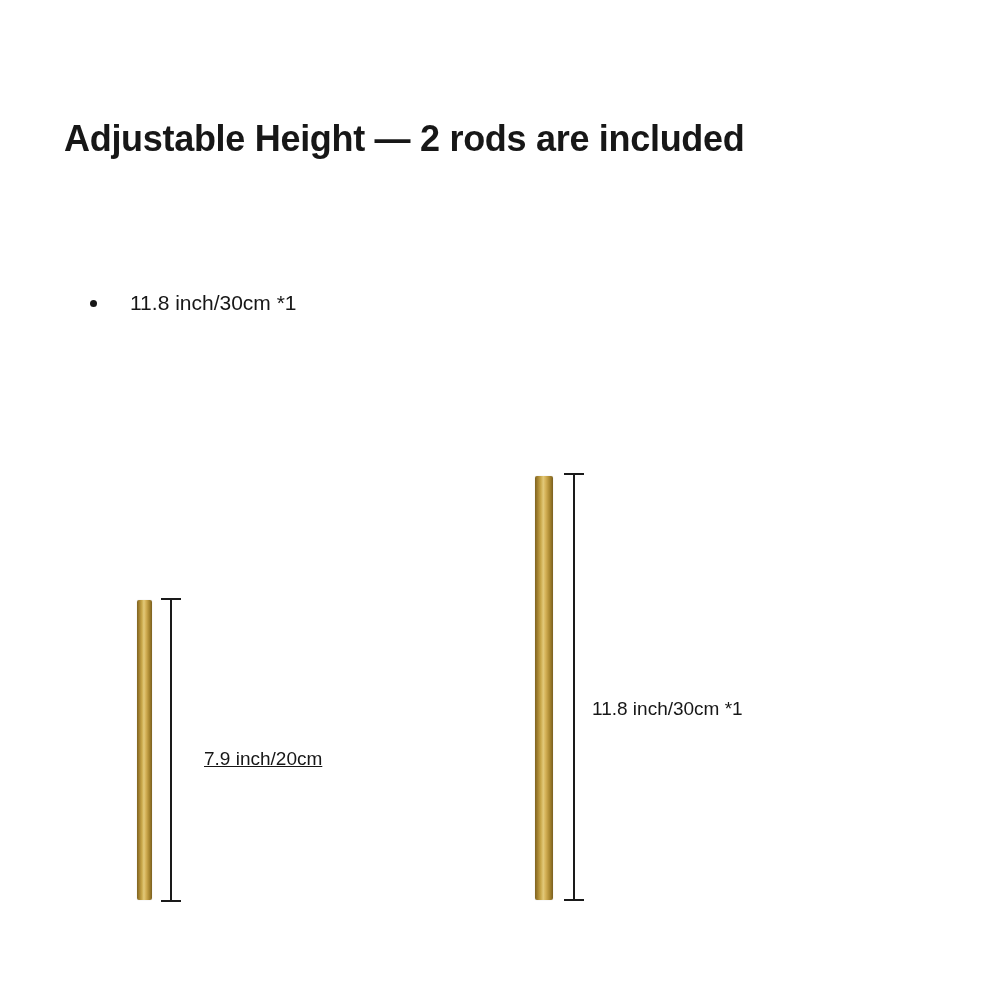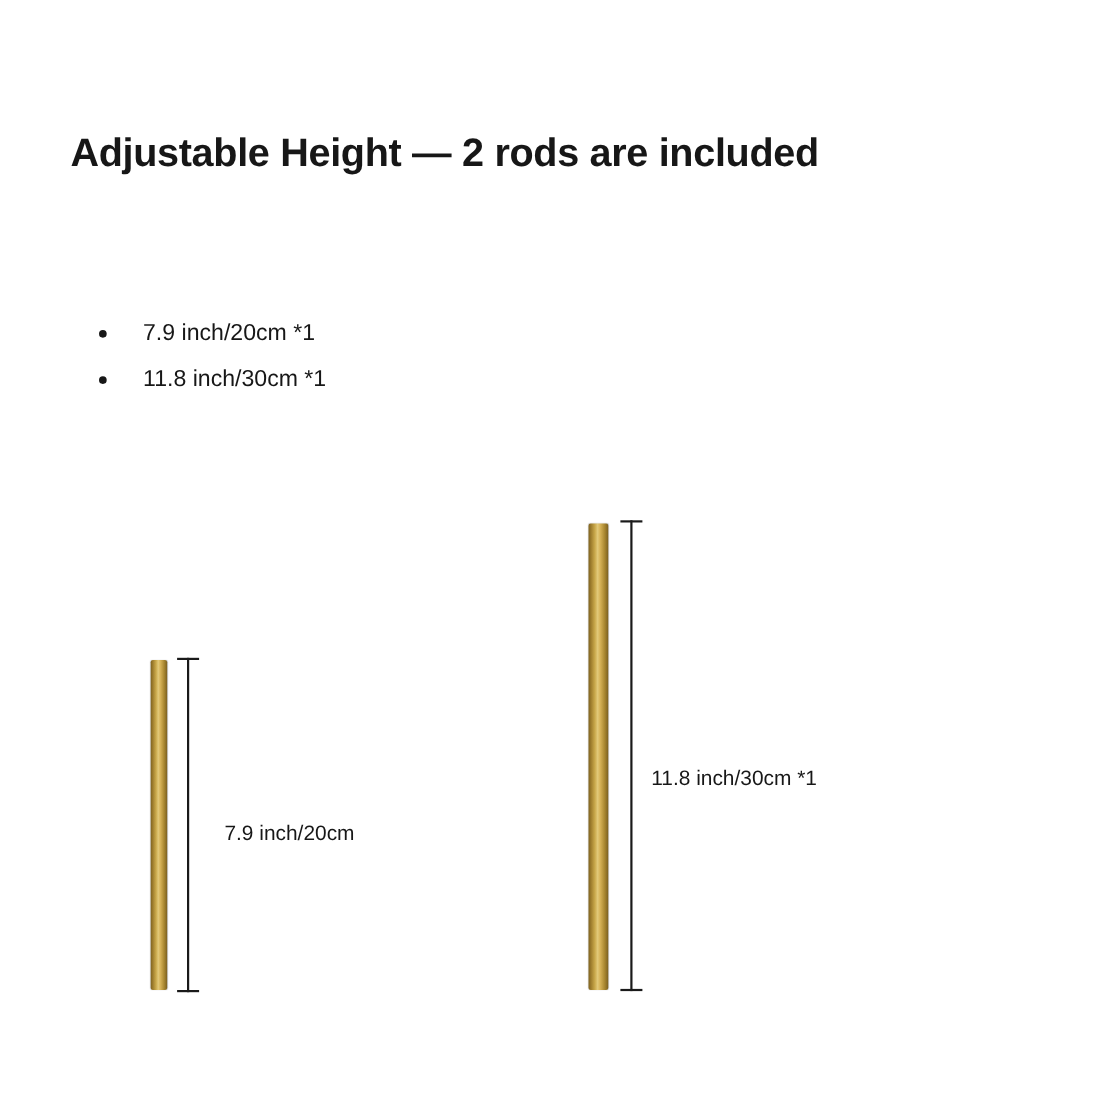--- a/index.html
+++ b/index.html
@@ -118,36 +118,32 @@
   .dim-long-line { left: 573px; top: 473px; height: 428px; }
   .dim-long-tick-top { left: 564px; top: 473px; width: 20px; }
   .dim-long-tick-bot { left: 564px; top: 899px; width: 20px; }
 
   .dim-label {
     position: absolute;
     font-size: 19px;
     color: #171717;
     white-space: nowrap;
   }
-  .label-short { left: 204px; top: 748px; }
+  .label-short { left: 204px; top: 748px; text-decoration: underline; }
   .label-long { left: 592px; top: 698px; }
 </style>
 </head>
 <body>
 
 <div class="page">
 
   <h1 class="headline">Adjustable Height —  2 rods are included</h1>
 
 
   <ul class="bullets">
-    <li>
-      <span class="dot"></span>
-      <span>7.9 inch/20cm *1</span>
-    </li>
     <li>
       <span class="dot"></span>
       <span>11.8 inch/30cm *1</span>
     </li>
   </ul>
 
   <div class="rod rod-short"></div>
   <div class="dim-line dim-short-line"></div>
   <div class="dim-tick dim-short-tick-top"></div>
   <div class="dim-tick dim-short-tick-bot"></div>

